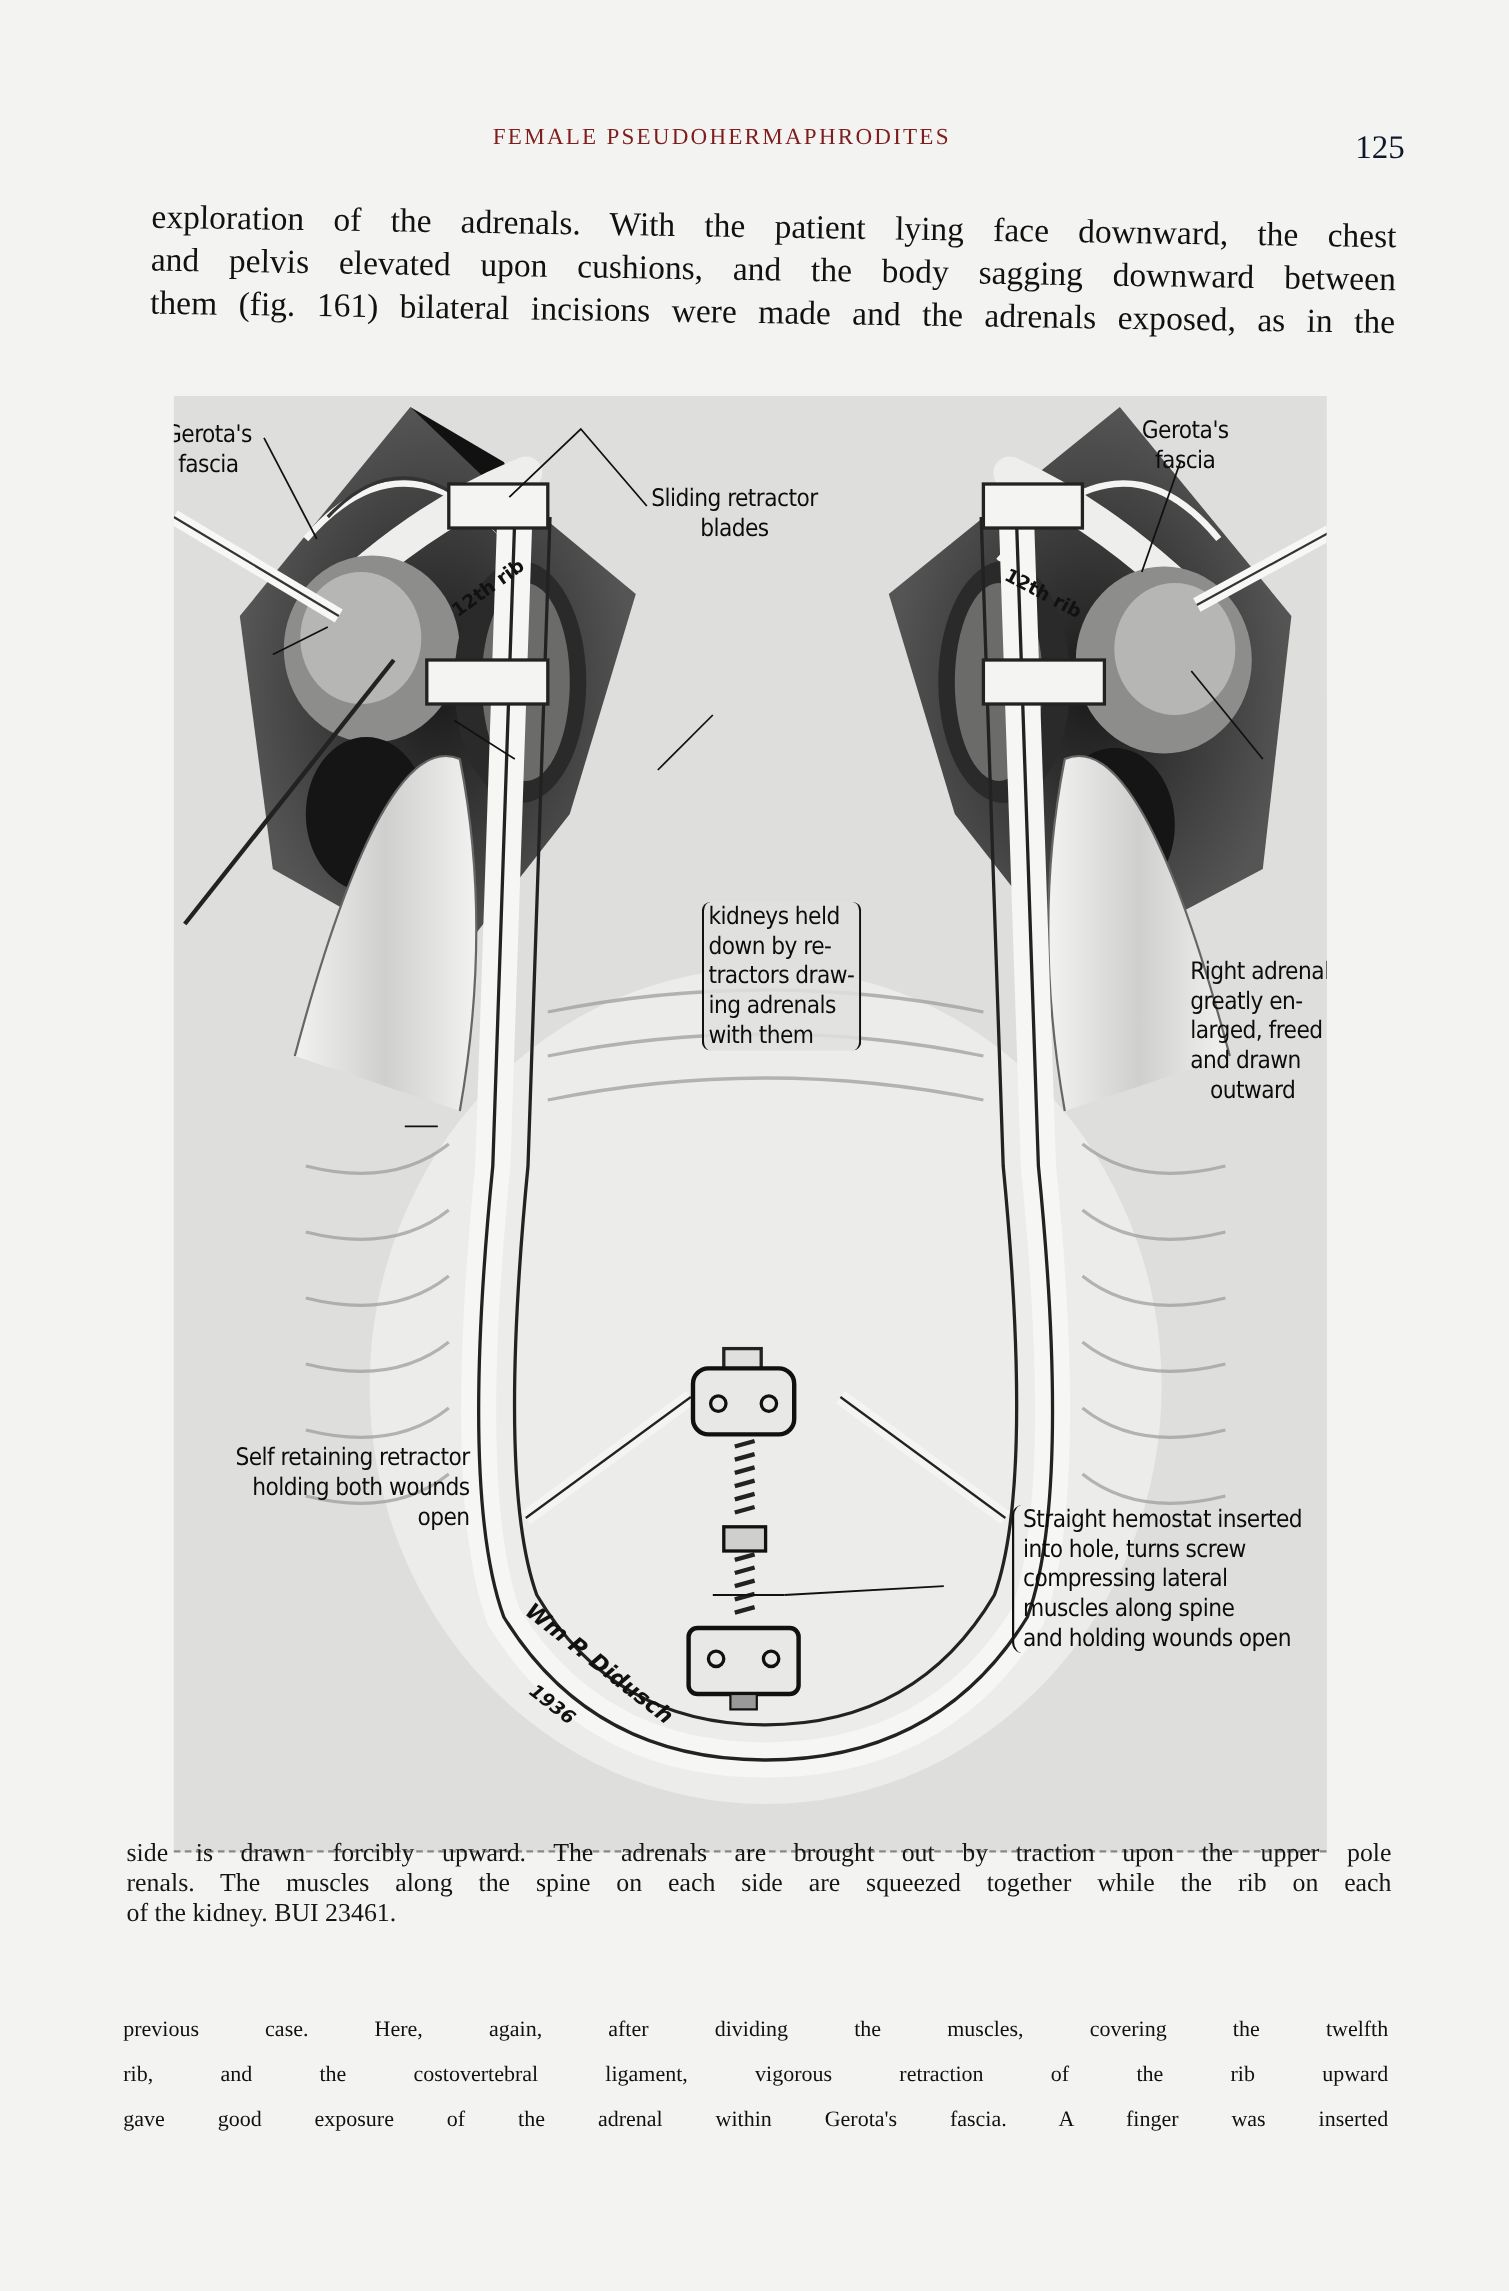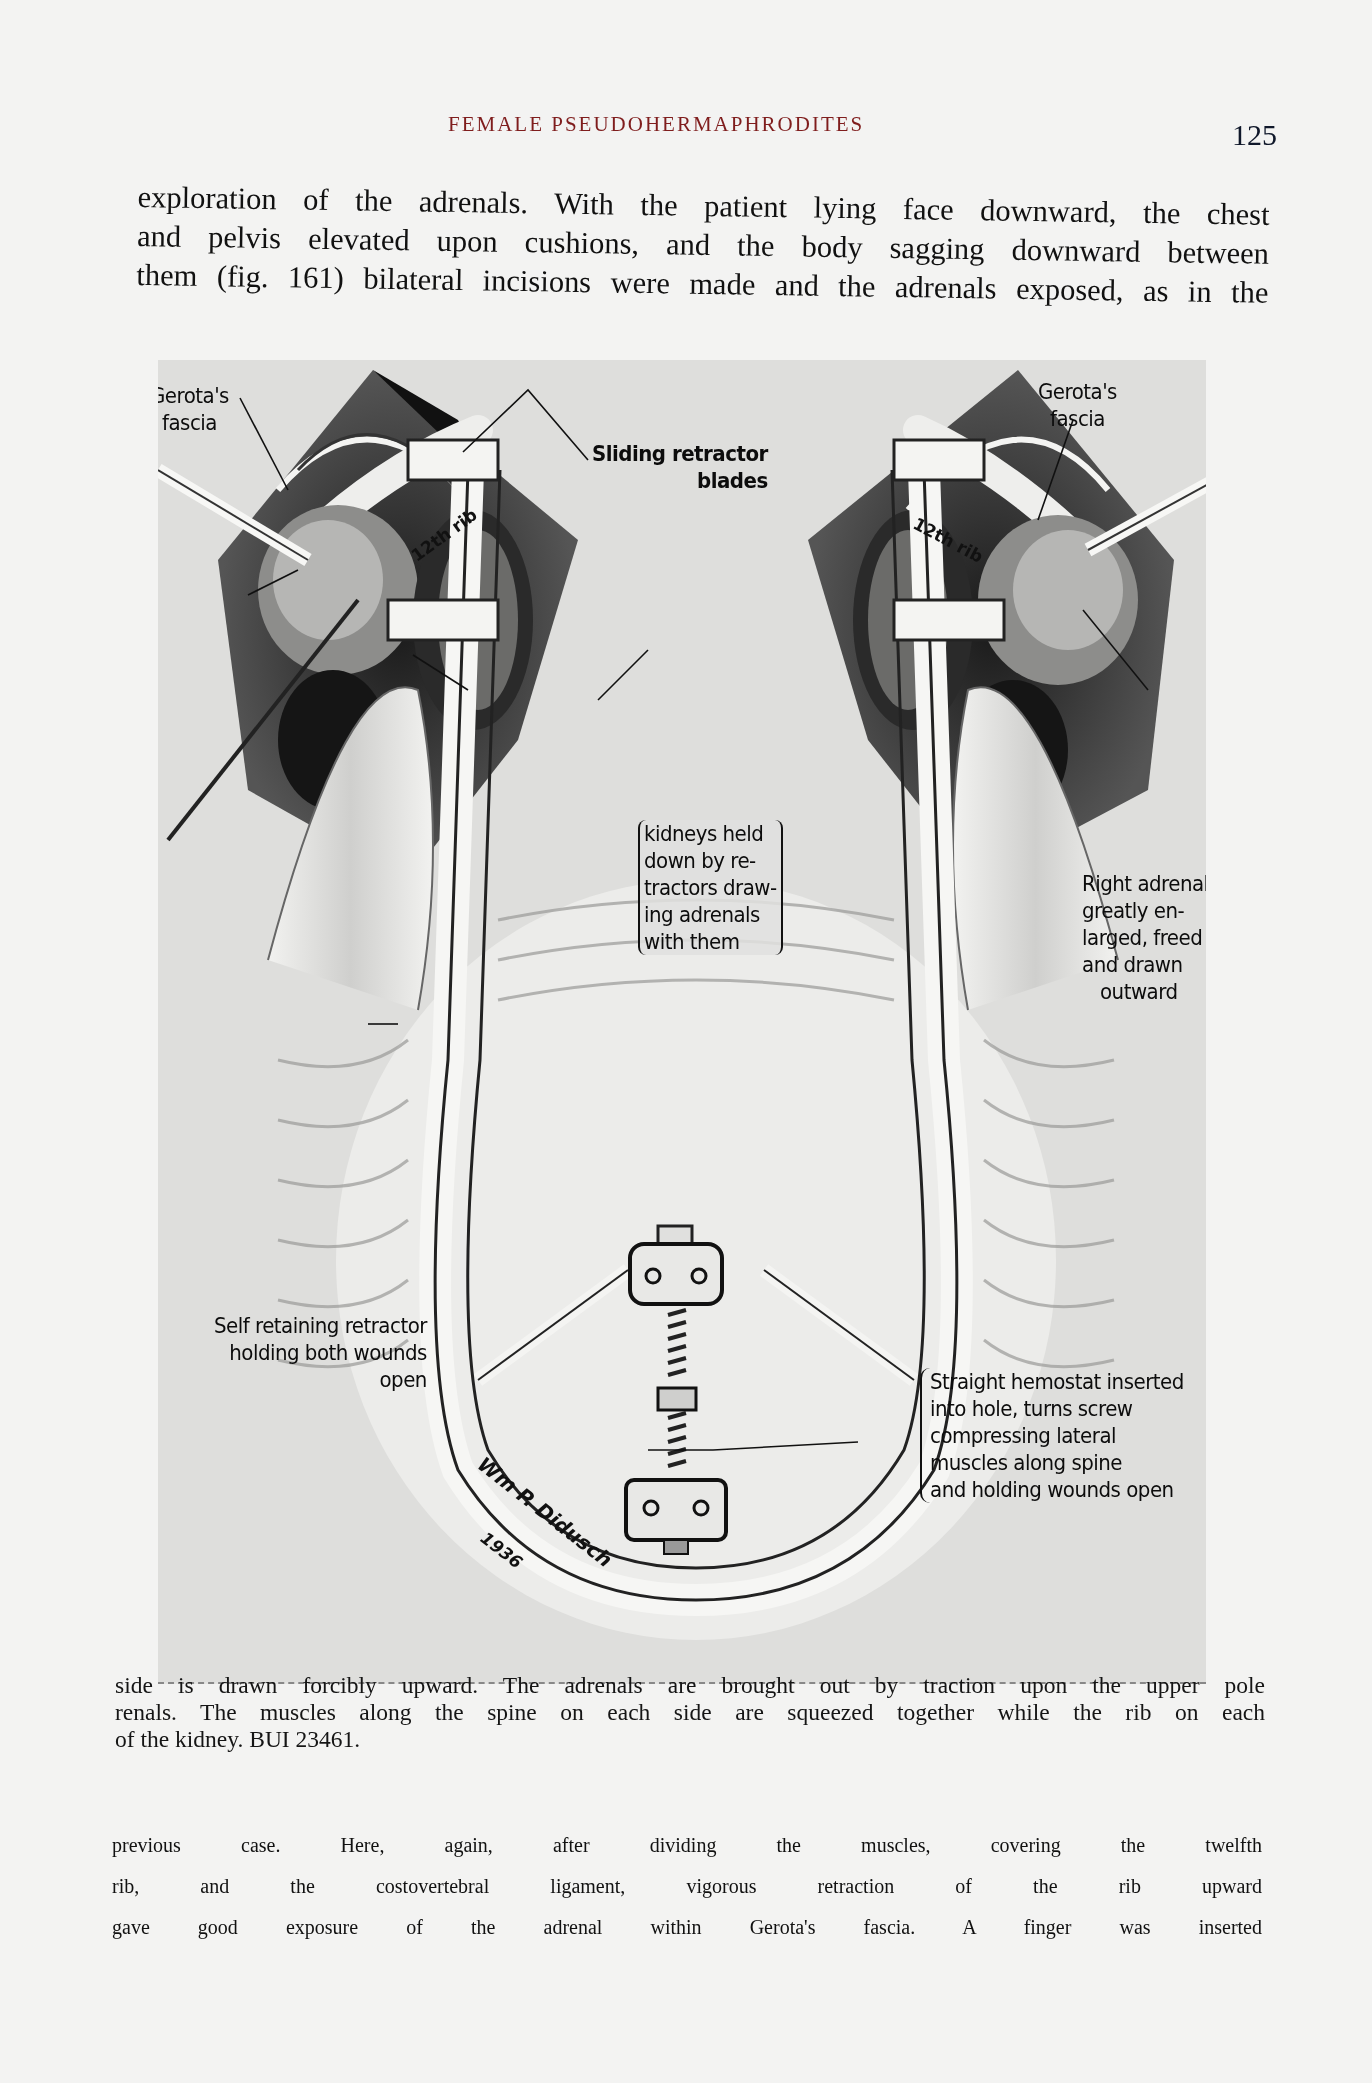--- a/index.html
+++ b/index.html
@@ -185,21 +185,21 @@
   </svg>
 
   <div class="label" style="left:-8px; top:22px;">
     <span class="ln">Gerota's</span>
     <span class="ln" style="padding-left:12px">fascia</span>
   </div>
   <div class="label" style="left:880px; top:18px;">
     <span class="ln">Gerota's</span>
     <span class="ln" style="padding-left:12px">fascia</span>
   </div>
-  <div class="label" style="left:434px; top:80px; text-align:right;font-weight:bold;">
+  <div class="label" style="left:434px; top:80px; text-align:center;">
     <span class="ln">Sliding retractor</span>
     <span class="ln">blades</span>
   </div>
   <div class="rib-label" style="left:248px; top:165px; transform:rotate(-36deg);">12th rib</div>
   <div class="rib-label" style="left:752px; top:170px; transform:rotate(28deg);">12th rib</div>
 
   <div class="label" style="left:480px; top:460px; background:rgba(225,225,223,0.85); padding:0 4px; border-left:2px solid #111; border-right:2px solid #111; border-radius:8px;">
     <span class="ln">kidneys held</span>
     <span class="ln">down by re-</span>
     <span class="ln">tractors draw-</span>

